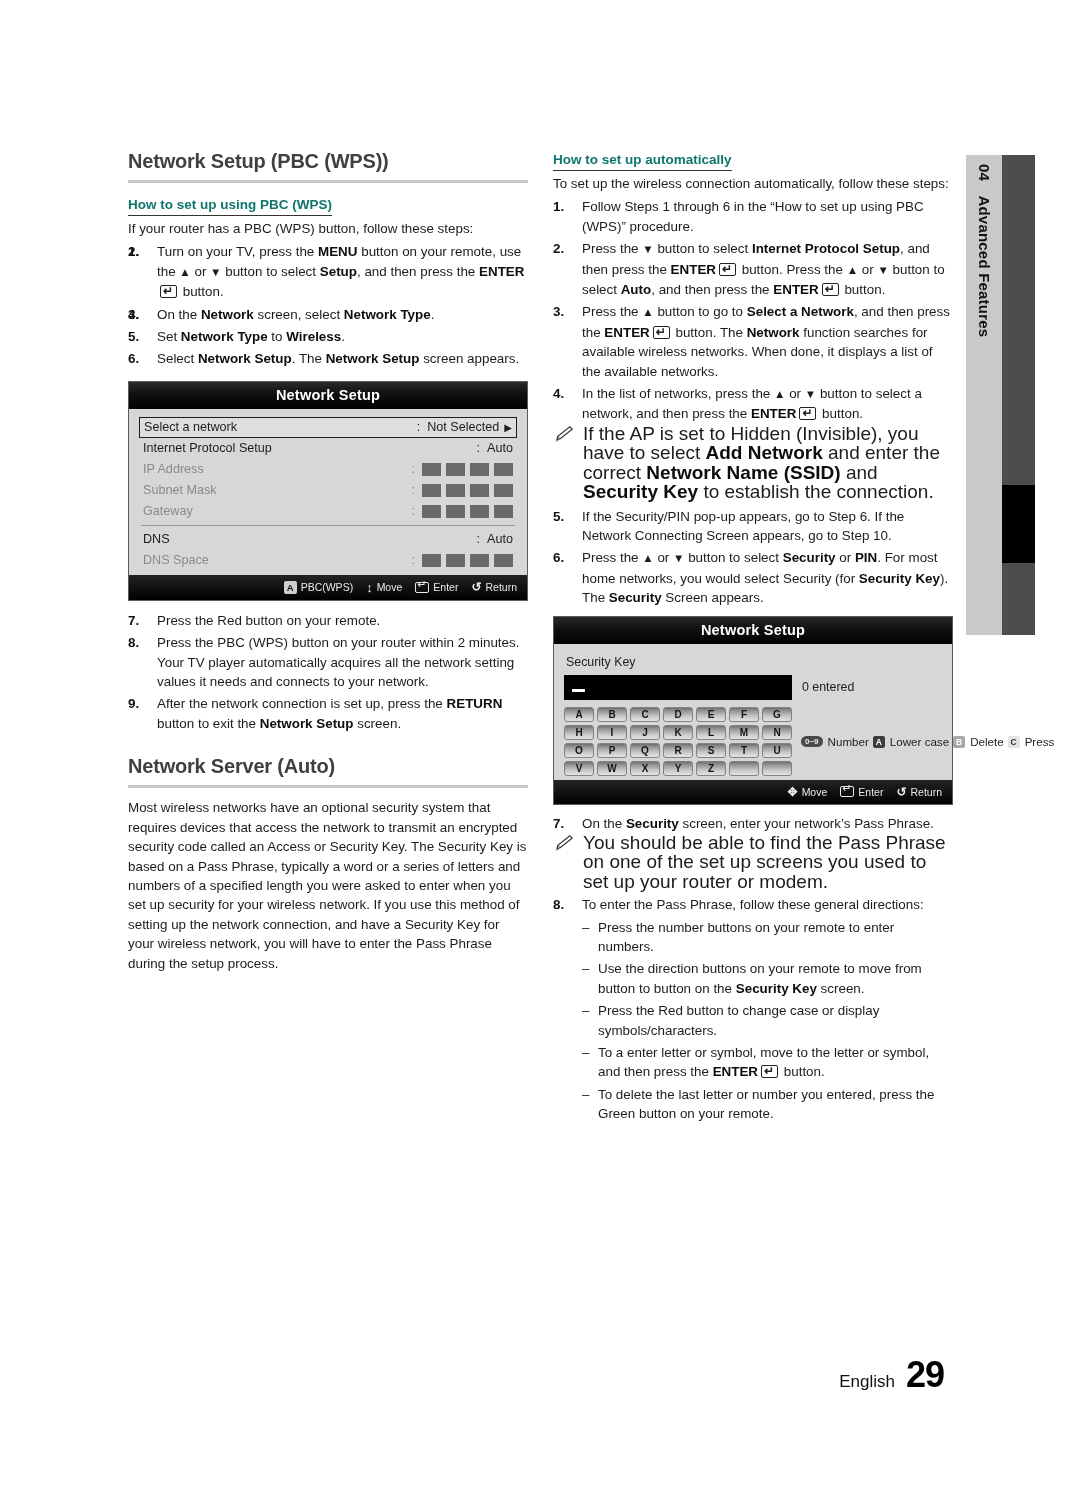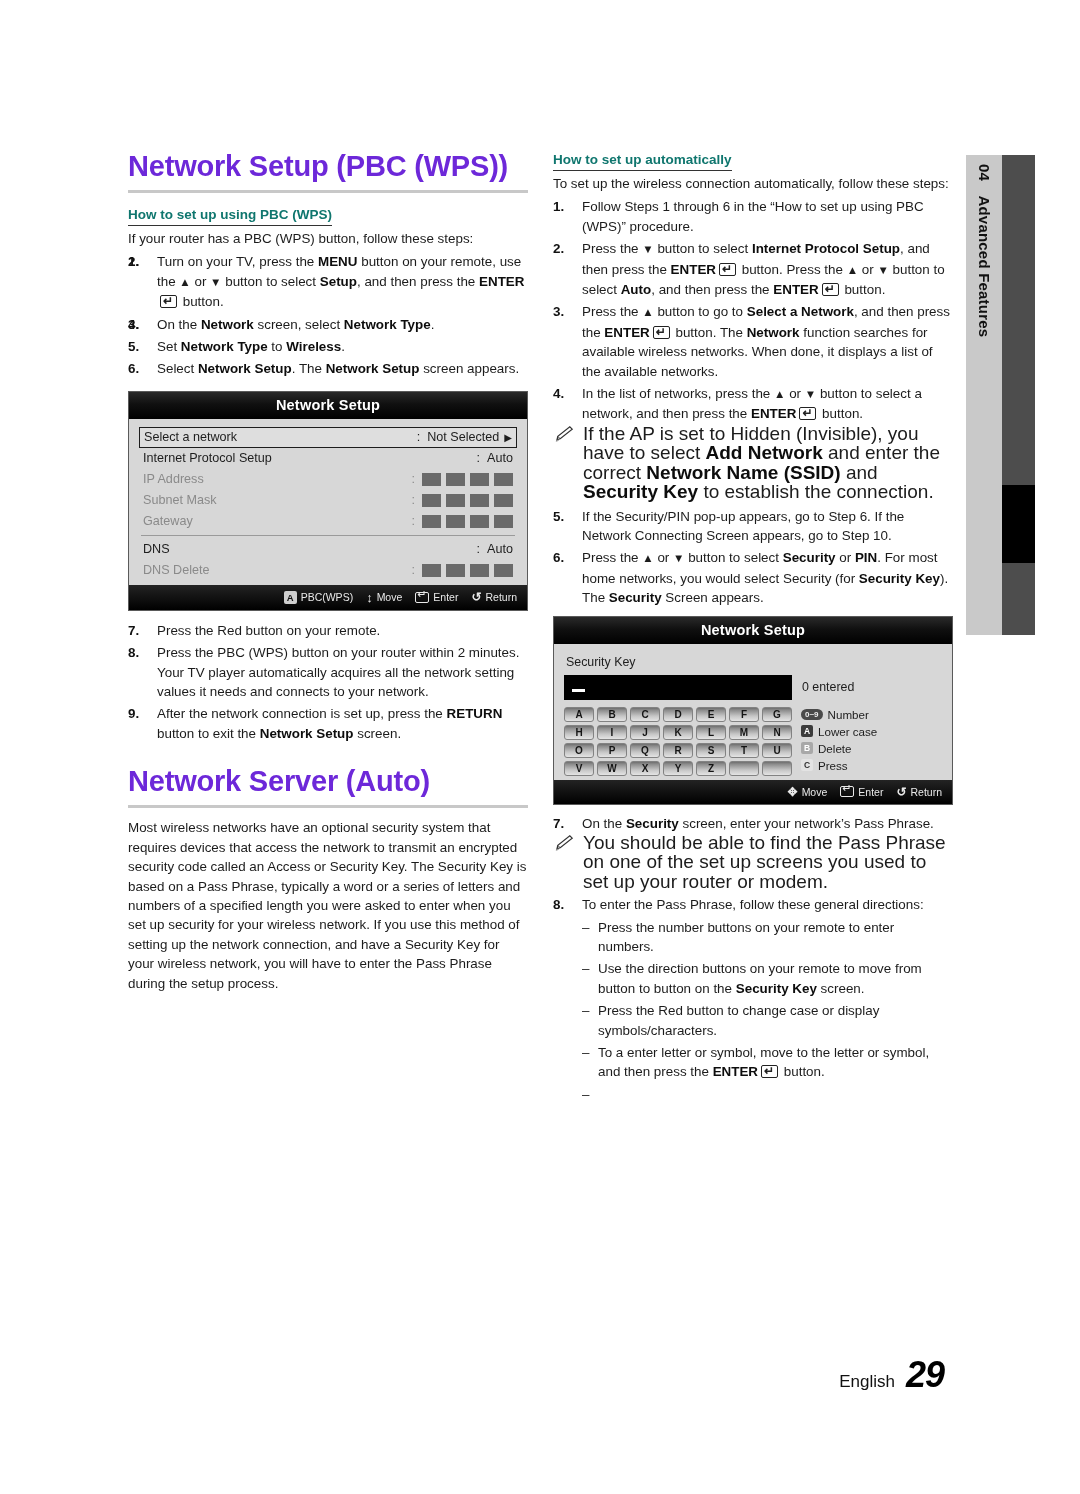--- a/index.html
+++ b/index.html
@@ -31,21 +31,21 @@
   .sidetab-text .num { margin-bottom: 10px; display:inline-block;}
   .sidebar-bars { position:absolute; left:1002px; top:155px; width:33px; }
   .bar { width:33px; }
 
   
   .col { position:absolute; top:150px; width:400px; }
   .col-left  { left:128px; }
   .col-right { left:553px; }
 
   h1.section {
-    font-size: 29px; font-weight: bold; color:#6d28d9;
+    font-size: 20px; font-weight: bold; color:#404040;
     margin: 0 0 0 0; padding: 0 0 7px 0;
     letter-spacing:-0.2px;
     border-bottom: 3px solid #c8c8c8;
   }
   h2.sub {
     font-size: 13.5px; font-weight: bold; color:#0f766e;
     margin: 14px 0 0 0; padding: 0 0 3px 0;
     display:inline-block;
     border-bottom: 1.6px solid #333;
   }
@@ -158,21 +158,21 @@
   .sk-main { display:flex; gap:9px; margin-top:7px; }
   .sk-grid { display:grid; grid-template-columns: repeat(7, 1fr); gap:3px; flex:0 0 228px; }
   .kkey {
     height:15px; border-radius:3px;
     background: linear-gradient(180deg,#6f6f6f 0%, #8e8e8e 18%, #c6c6c6 62%, #e4e4e4 100%);
     border:1px solid #828282;
     font-size:10px; color:#141414; font-weight:bold;
     display:flex; align-items:center; justify-content:center;
   }
   .kkey.blank { color:transparent; }
-  .sk-legend { display:flex; flex-direction:column; gap:4px; padding-top:1px;}
+  .sk-legend { display:flex; gap:4px; padding-top:1px;}
   .sk-leg { display:flex; align-items:center; gap:5px; font-size:11.6px; color:#1d1d1d; white-space:nowrap;}
   .pill09 {
     display:inline-block; background:#4a4a4a; color:#ededed; font-size:8px; font-weight:bold;
     border-radius:7px; padding:1px 4px; line-height:9px;
   }
   .cap-a { background:#3b3b3b; color:#fff; }
   .cap-b { background:#a8a8a8; color:#fff; }
   .cap-c { background:#e3e3e3; color:#333; }
   .legcap {
     display:inline-block; width:12px; height:12px; line-height:12px; text-align:center;
@@ -181,21 +181,21 @@
 
   .caption-space { height:6px; }
 
   
   .footer { position:absolute; left:0; right:8px; bottom:0; height:150px; }
   .pg {
     position:absolute; right:128px; bottom:98px;
     display:flex; align-items:baseline; gap:11px;
   }
   .pg .lang { font-size:17px; color:#111; }
-  .pg .num  { font-size:36px; font-weight:bold; color:#000; letter-spacing:-1px;font-style:italic;}
+  .pg .num  { font-size:36px; font-weight:bold; color:#000; letter-spacing:-1px;}
 </style>
 </head>
 <body>
 
 <div class="page">
 
   <div class="sidetab">
     <div class="sidetab-text">
       <span class="num">04</span>
       <span>Advanced Features</span>
@@ -283,21 +283,21 @@
             </div>
             <div class="ns-sep"></div>
             <div class="ns-row">
               <span class="ns-label">DNS</span>
               <span class="ns-val">
                 <span class="ns-colon">:</span>
                 <span>Auto</span>
               </span>
             </div>
             <div class="ns-row dim">
-              <span class="ns-label">DNS Delete</span>
+              <span class="ns-label">DNS Space</span>
               <span class="ns-val">
                 <span class="ns-colon">:</span>
                 <span class="boxes">
                   <span class="bx"></span>
                   <span class="bx"></span>
                   <span class="bx"></span>
                   <span class="bx"></span>
                 </span>
               </span>
             </div>
@@ -452,21 +452,21 @@
 
     <ol class="steps" id="right-step8" style="margin-top:4px;">
         <li><span class="n">8.</span><span>To enter the Pass Phrase, follow these general directions:</span></li>
       </ol>
 
     <ul class="dashes" id="dashes" style="margin-left:29px;">
         <li><span class="d">–</span><span>Press the number buttons on your remote to enter numbers.</span></li>
         <li><span class="d">–</span><span>Use the direction buttons on your remote to move from button to button on the <b>Security Key</b> screen.</span></li>
         <li><span class="d">–</span><span>Press the Red button to change case or display symbols/characters.</span></li>
         <li><span class="d">–</span><span>To a enter letter or symbol, move to the letter or symbol, and then press the <b>ENTER</b><span class="enterkey"></span> button.</span></li>
-        <li><span class="d">–</span></li>
+        <li><span class="d">–</span><span>To delete the last letter or number you entered, press the Green button on your remote.</span></li>
       </ul>
   </div>
 
   <div class="footer">
     <div class="pg">
       <span class="lang">English</span>
       <span class="num">29</span>
     </div>
   </div>
 

